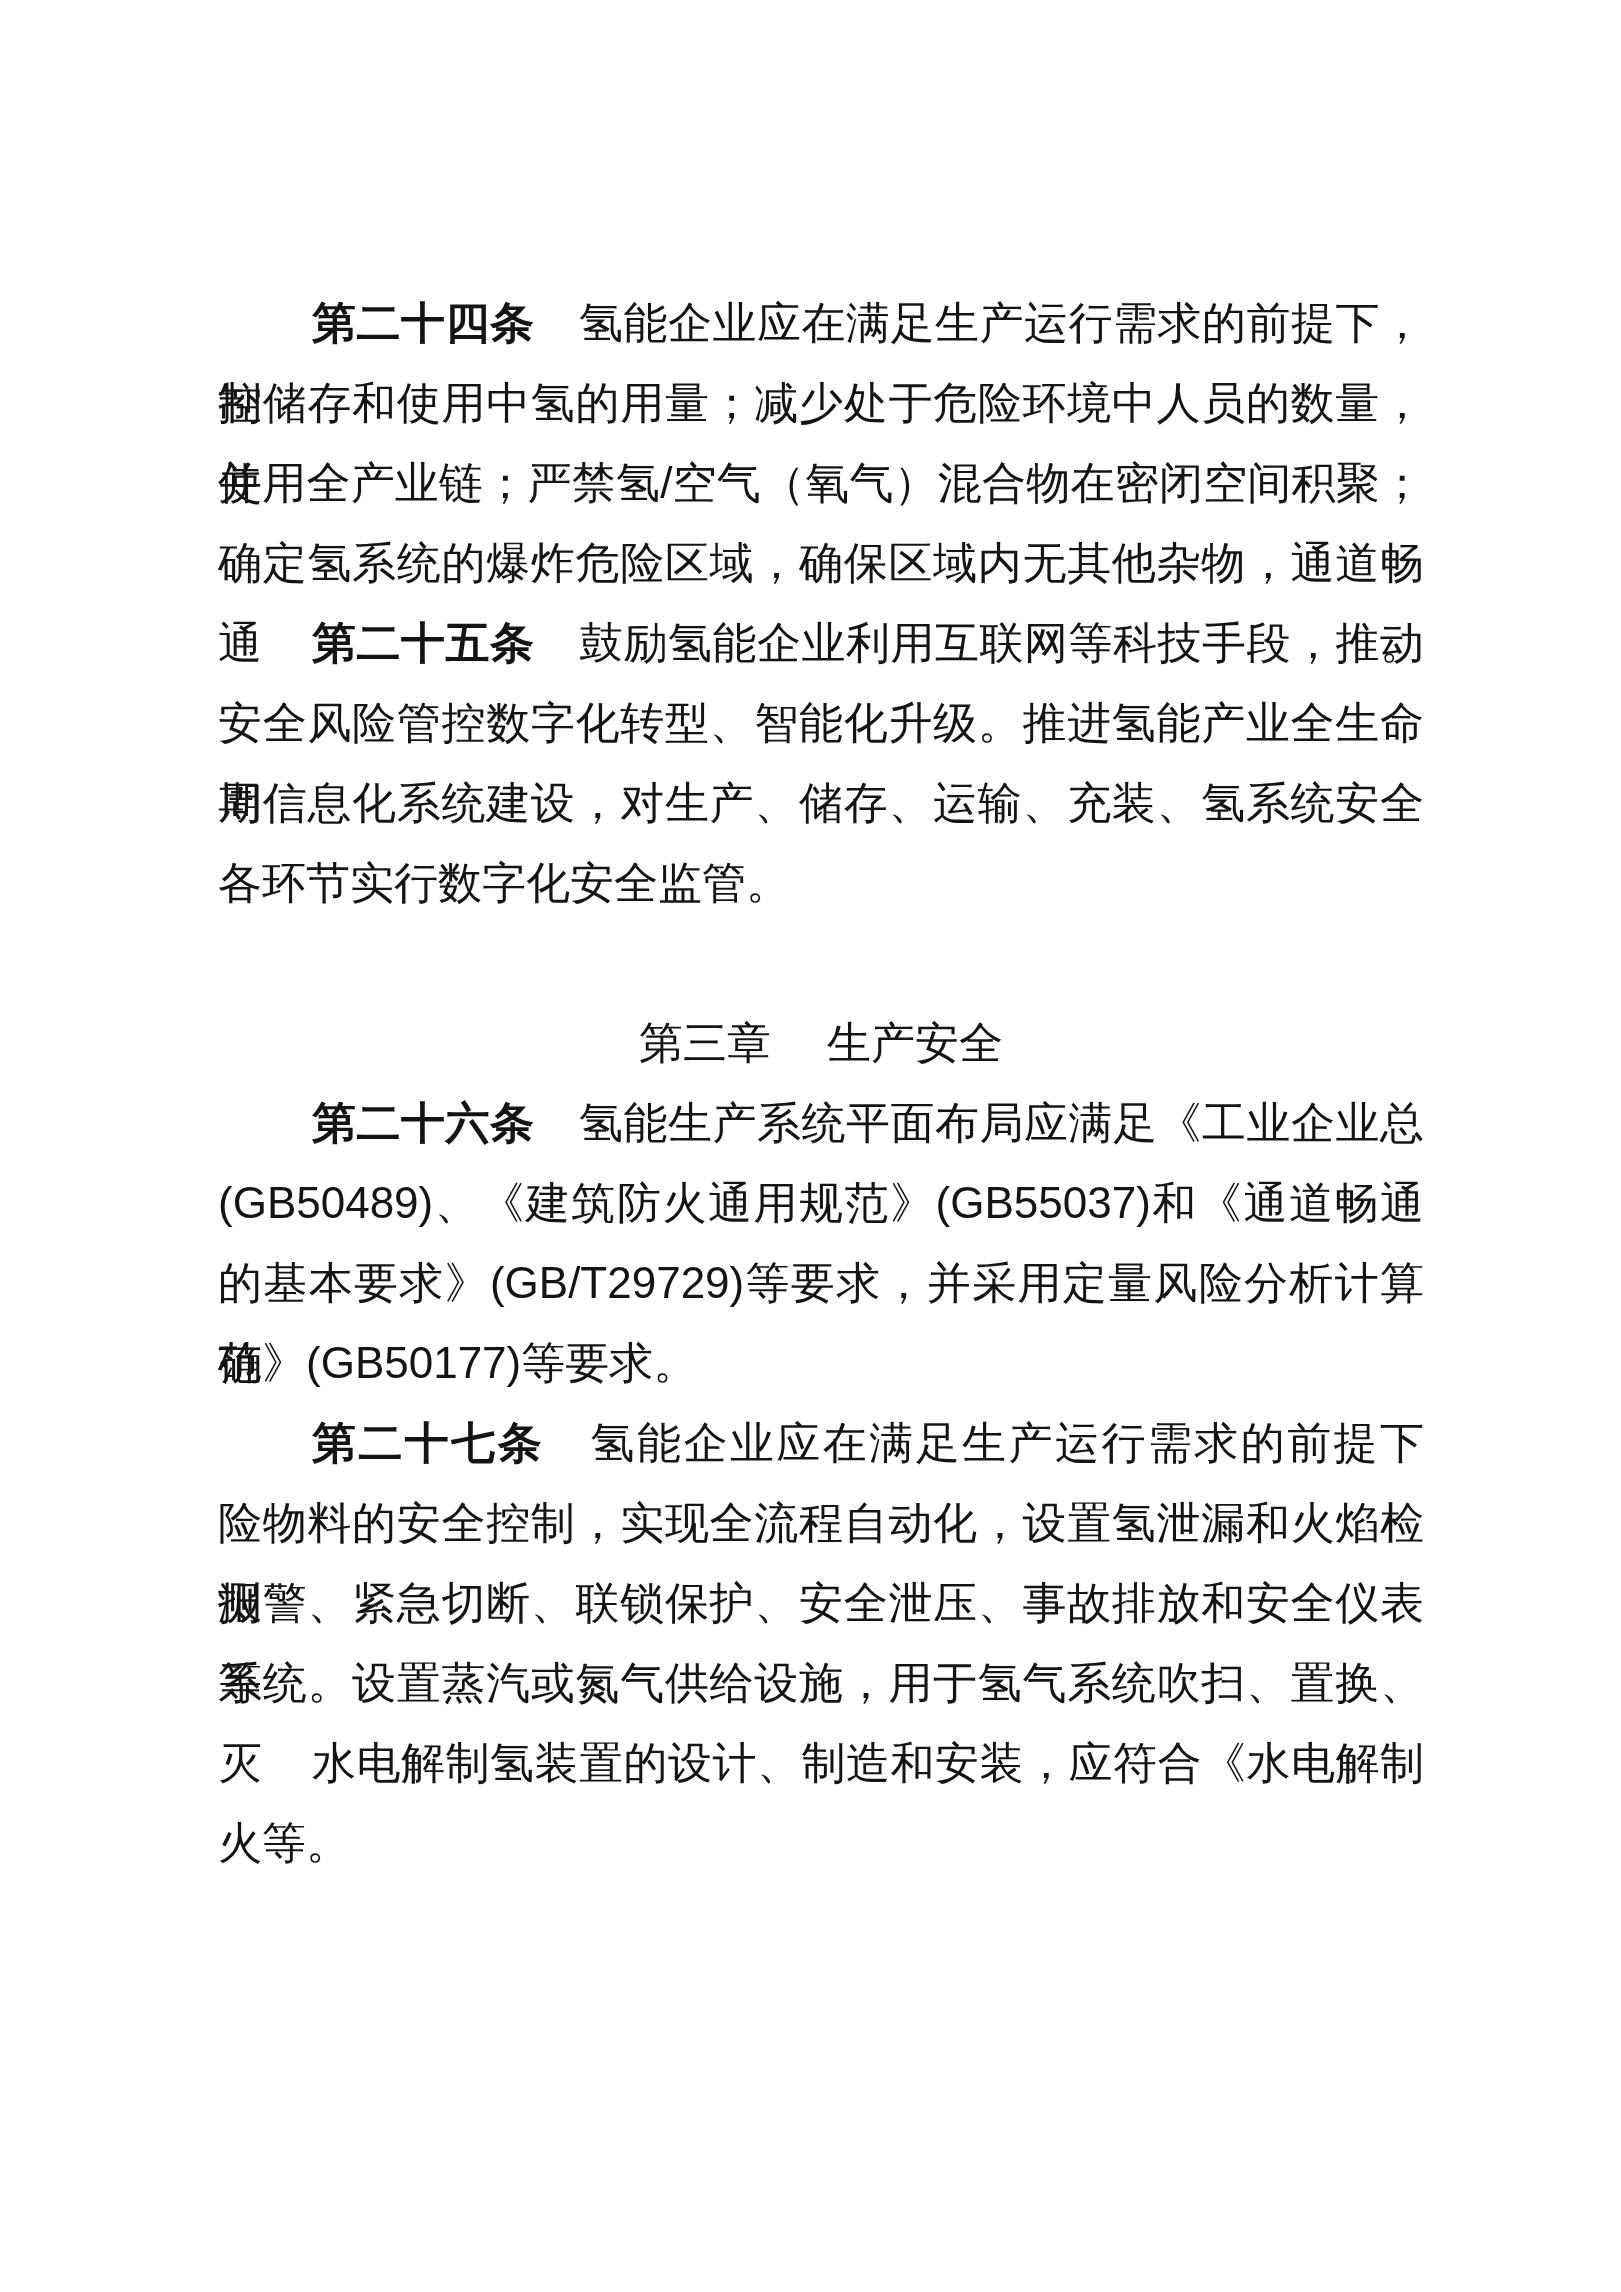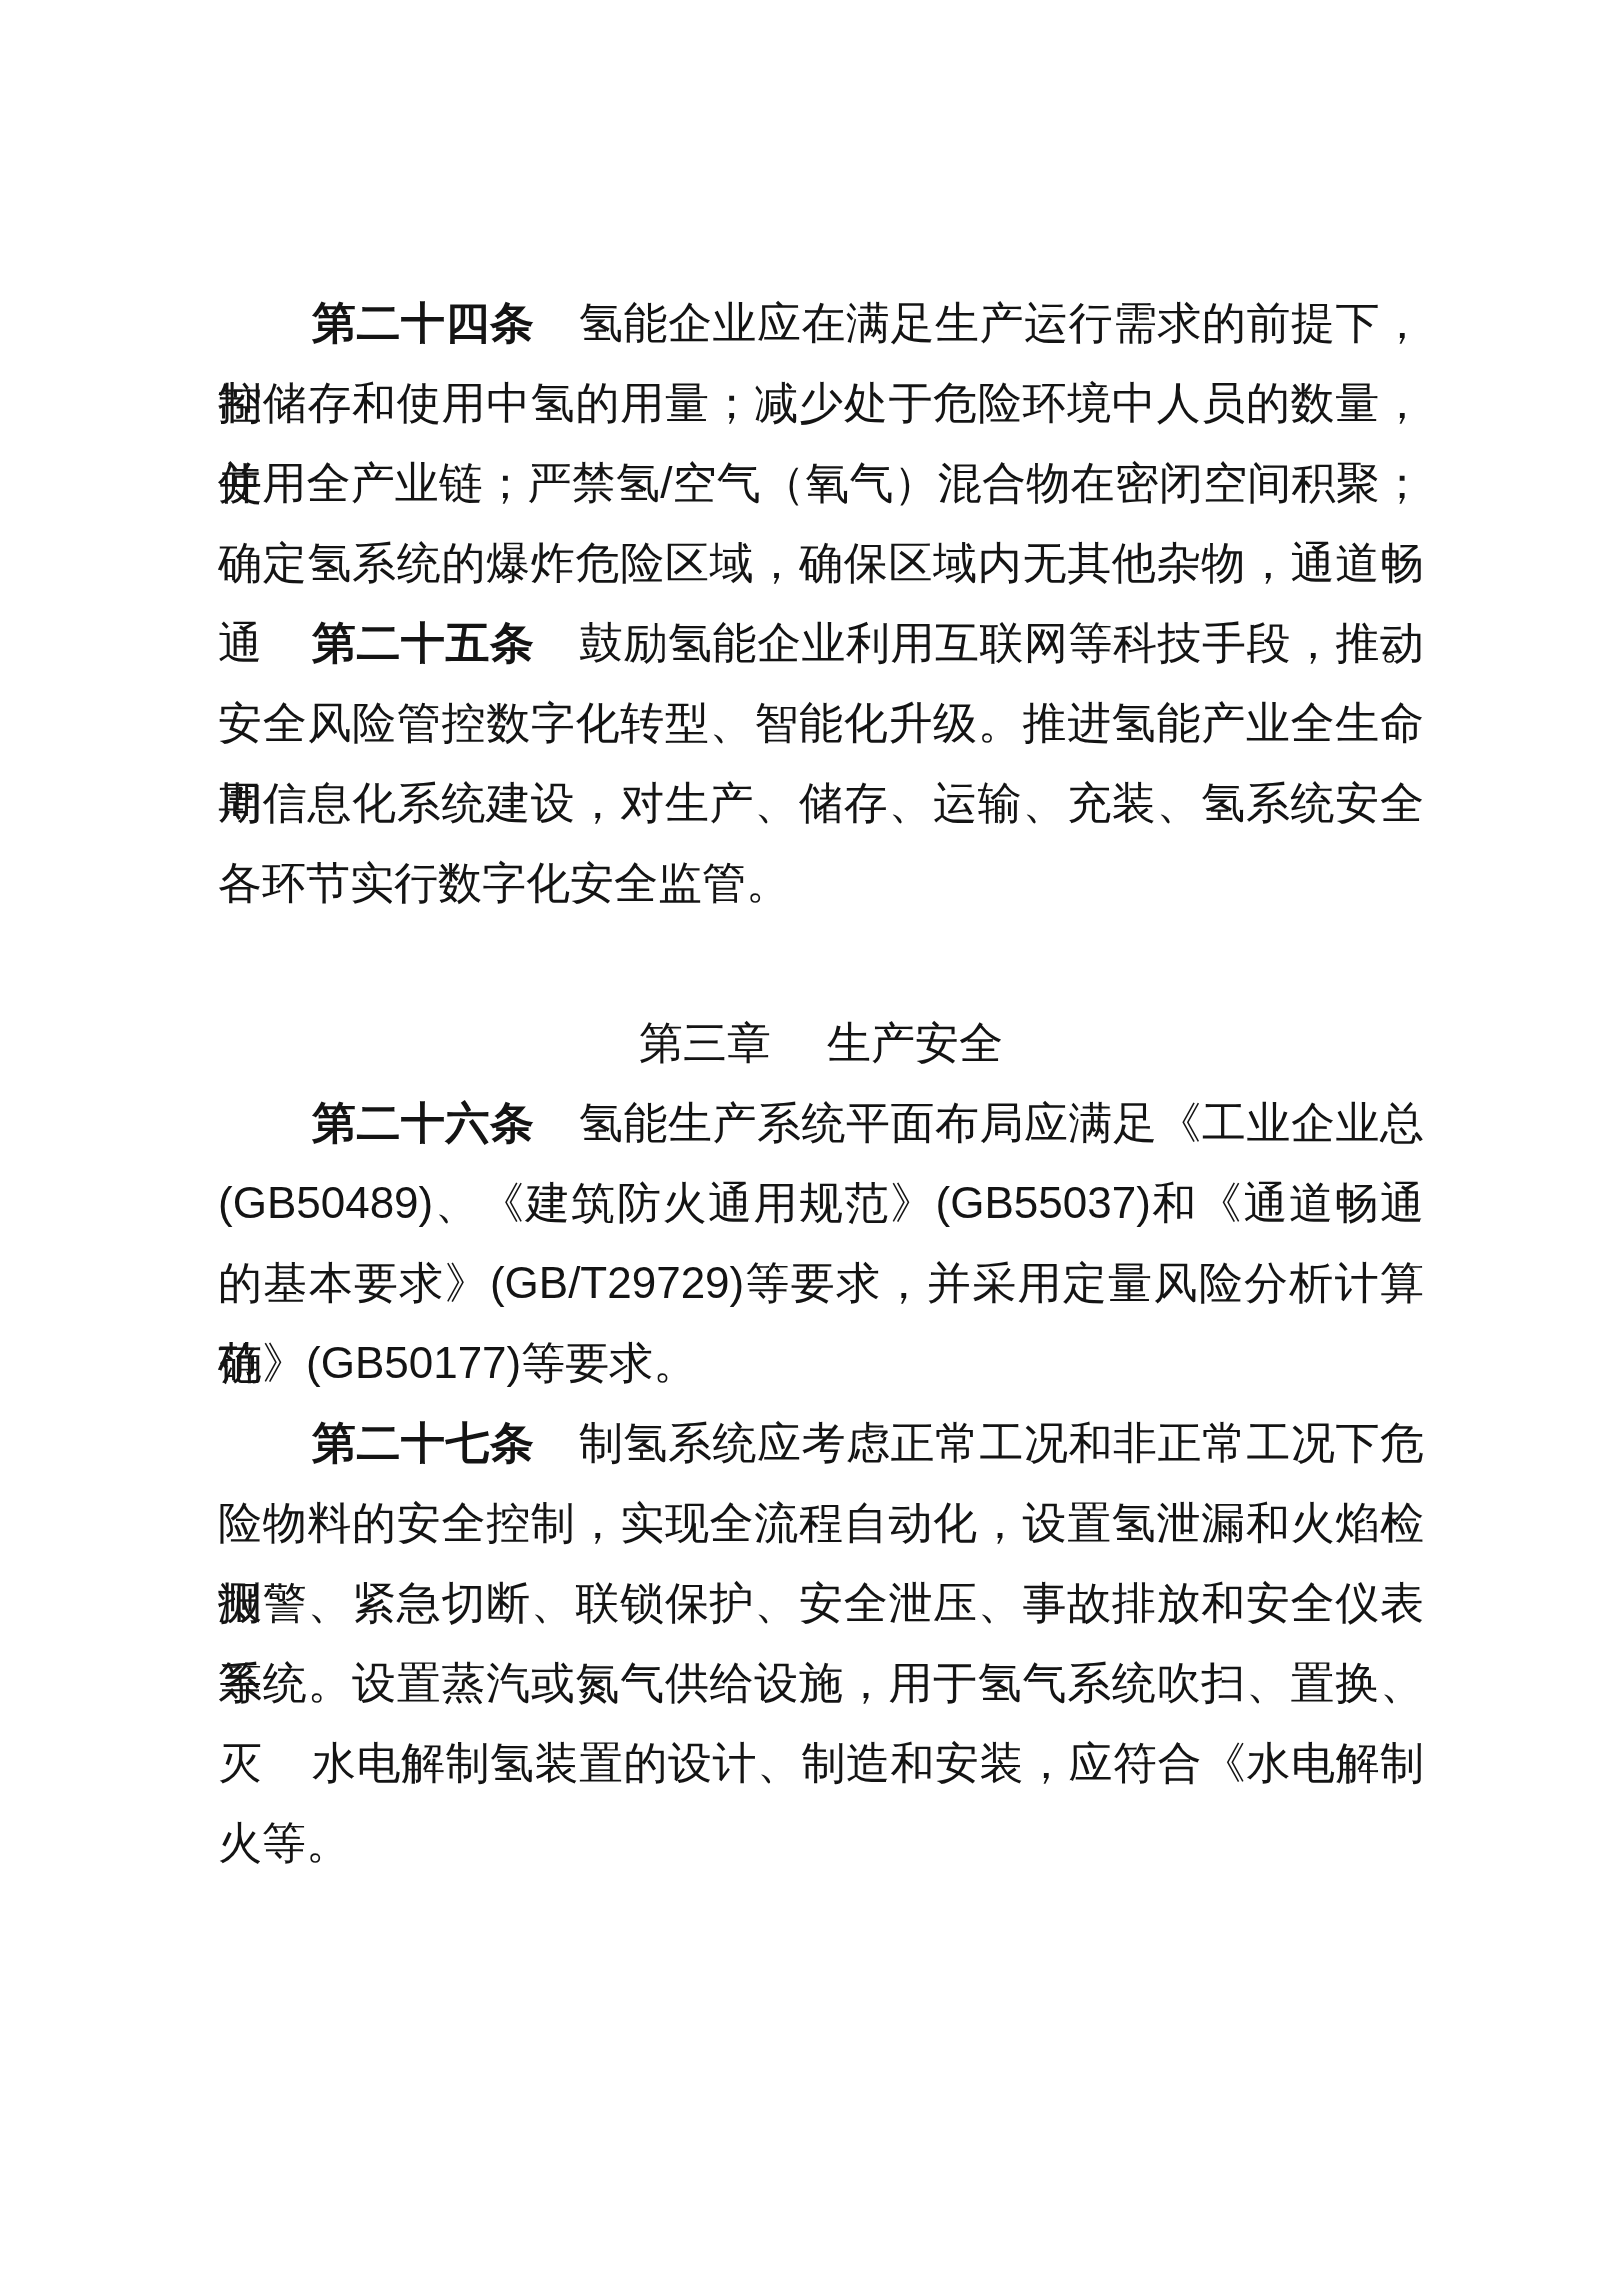--- a/index.html
+++ b/index.html
@@ -68,21 +68,21 @@
 
     <div class="blank"></div>
 
     <div class="row center">第三章　 生产安全</div>
 
     <div class="row just indent"><span class="b">第二十六条</span><span>　氢能生产系统平面布局应满足《工业企业总</span></div>
     <div class="row just">(GB50489)、《建筑防火通用规范》(GB55037)和《通道畅通</div>
     <div class="row just">的基本要求》(GB/T29729)等要求，并采用定量风险分析计算确</div>
     <div class="row short">范》(GB50177)等要求。</div>
 
-    <div class="row just indent"><span class="b">第二十七条</span><span>　制氢系统应考虑正常工况和非正常工况下危</span></div>
+    <div class="row just indent"><span class="b">第二十七条</span><span>　氢能企业应在满足生产运行需求的前提下</span></div>
     <div class="row just">险物料的安全控制，实现全流程自动化，设置氢泄漏和火焰检测</div>
     <div class="row just">报警、紧急切断、联锁保护、安全泄压、事故排放和安全仪表等</div>
     <div class="row just">系统。设置蒸汽或氮气供给设施，用于氢气系统吹扫、置换、灭</div>
     <div class="row just indent">水电解制氢装置的设计、制造和安装，应符合《水电解制</div>
 
     <div class="row short">火等。</div>
 
   </div>
 </div>
 

